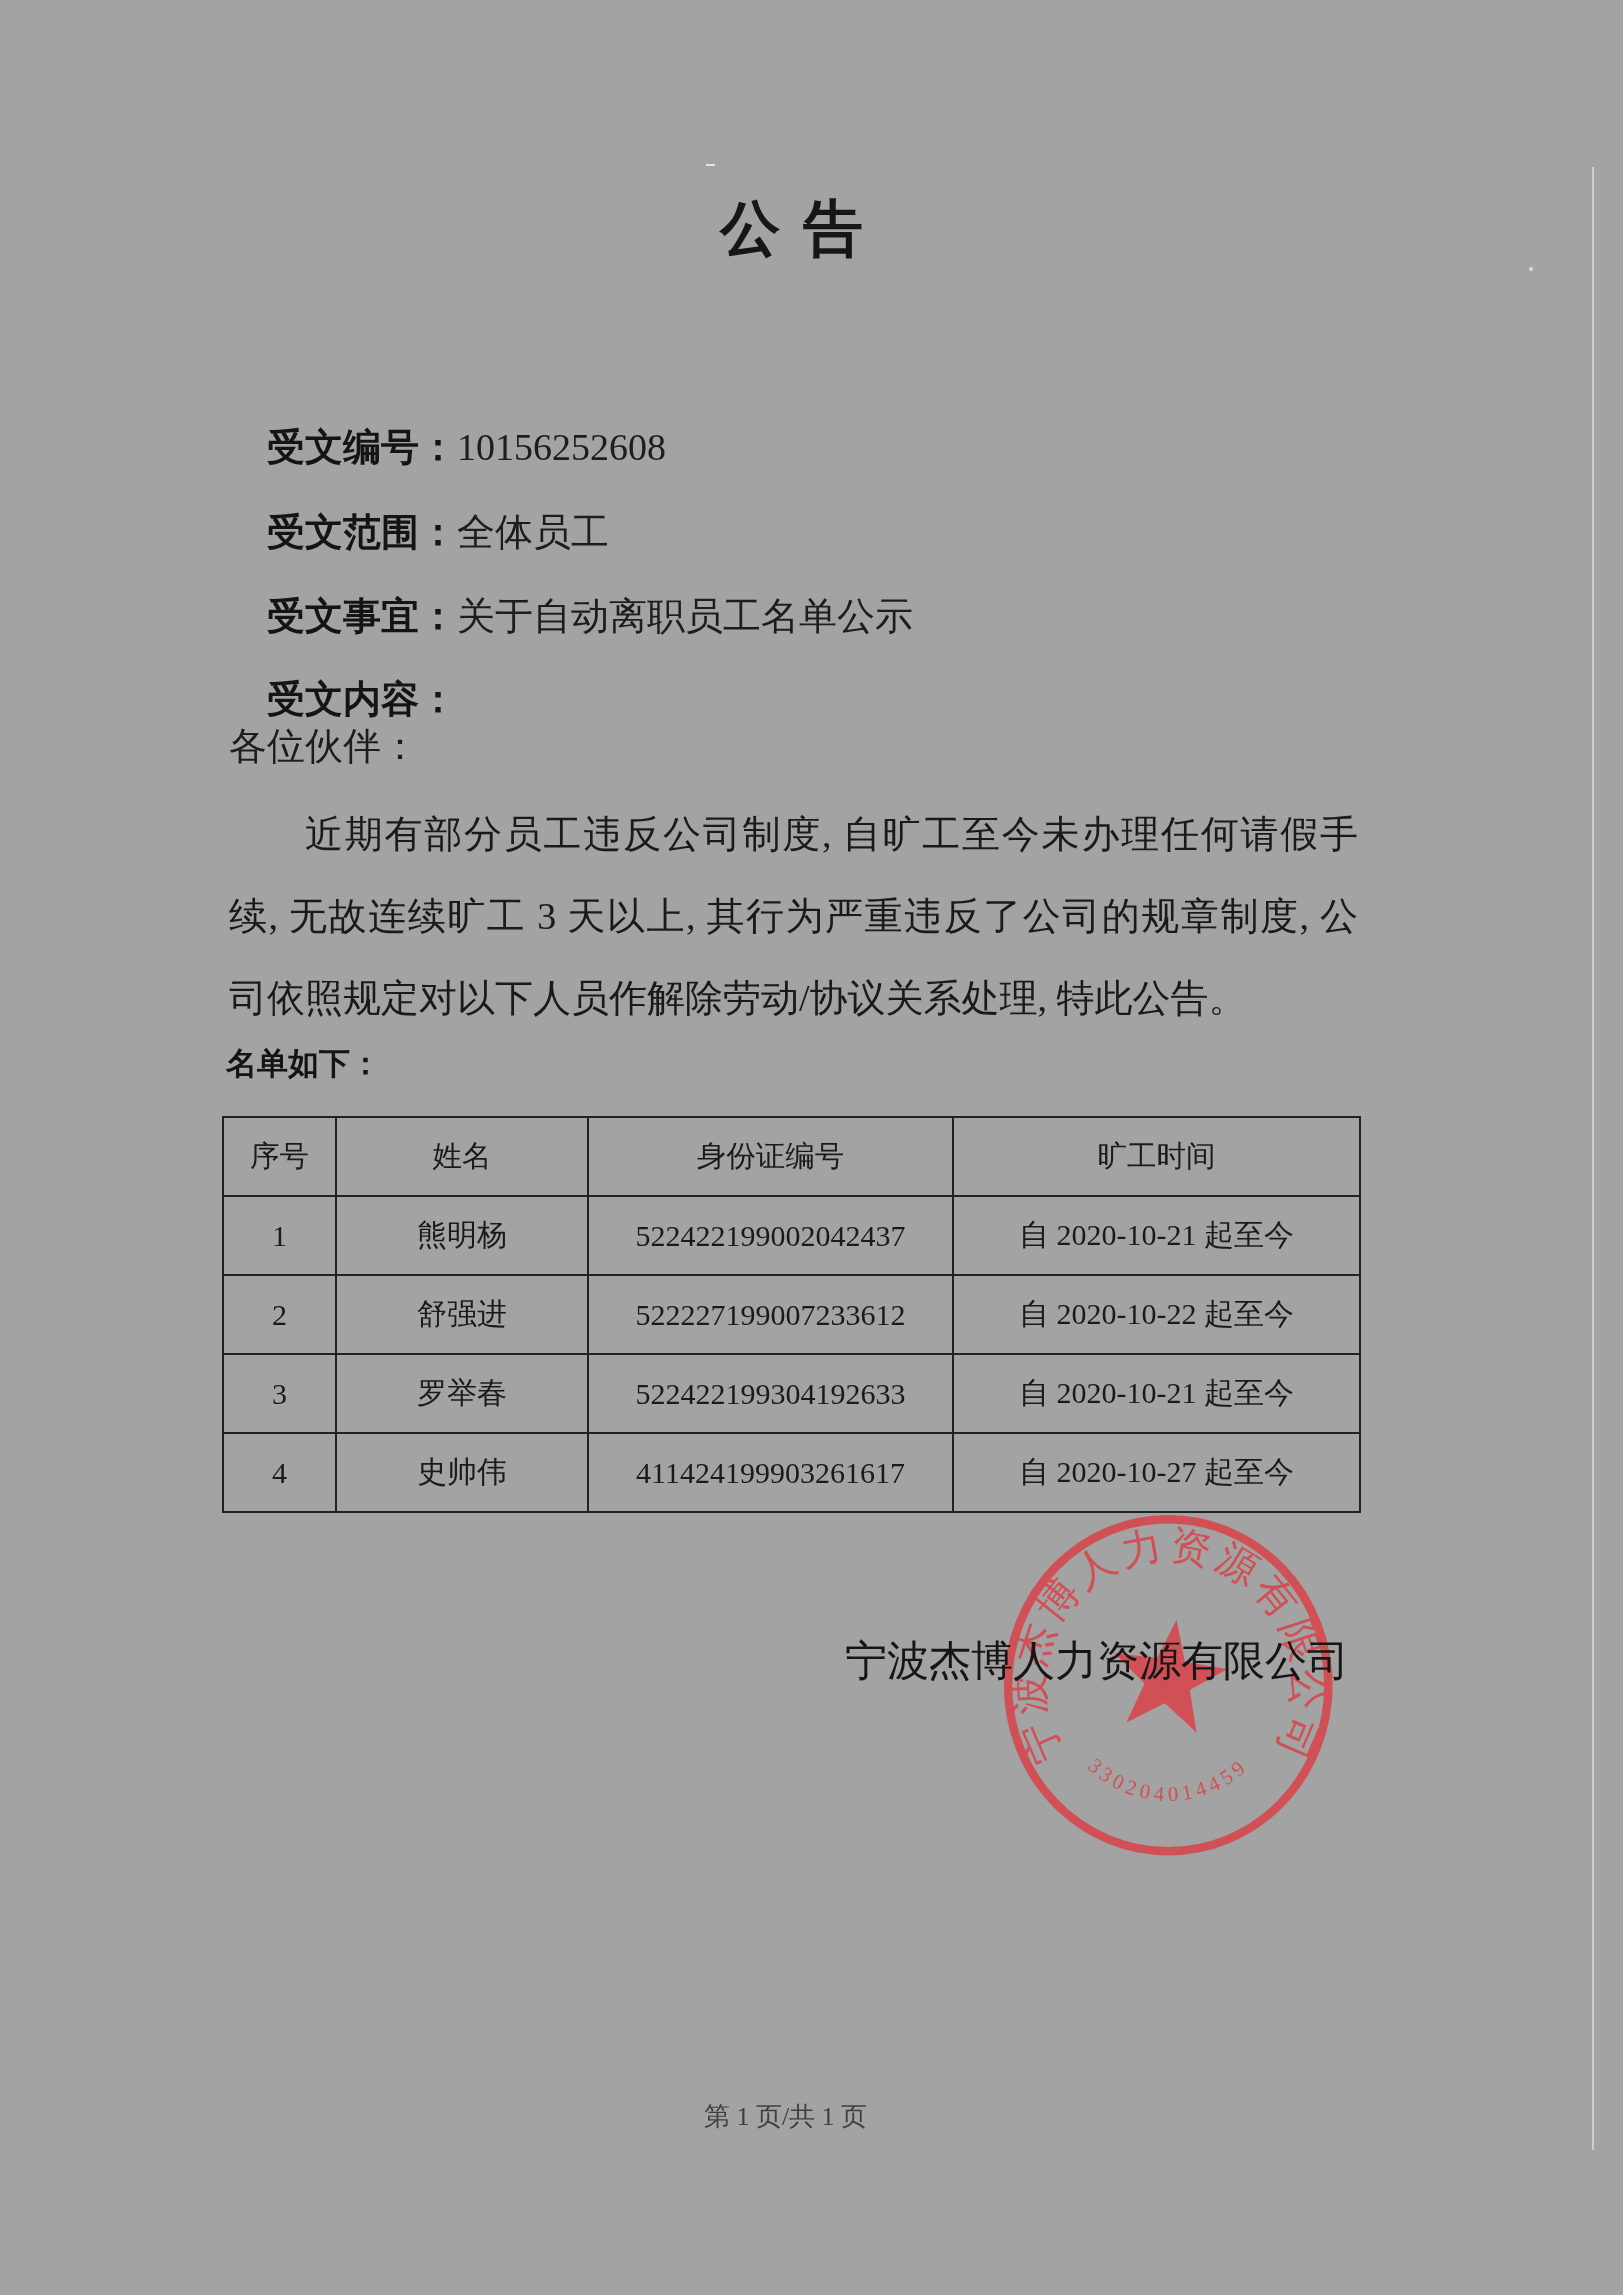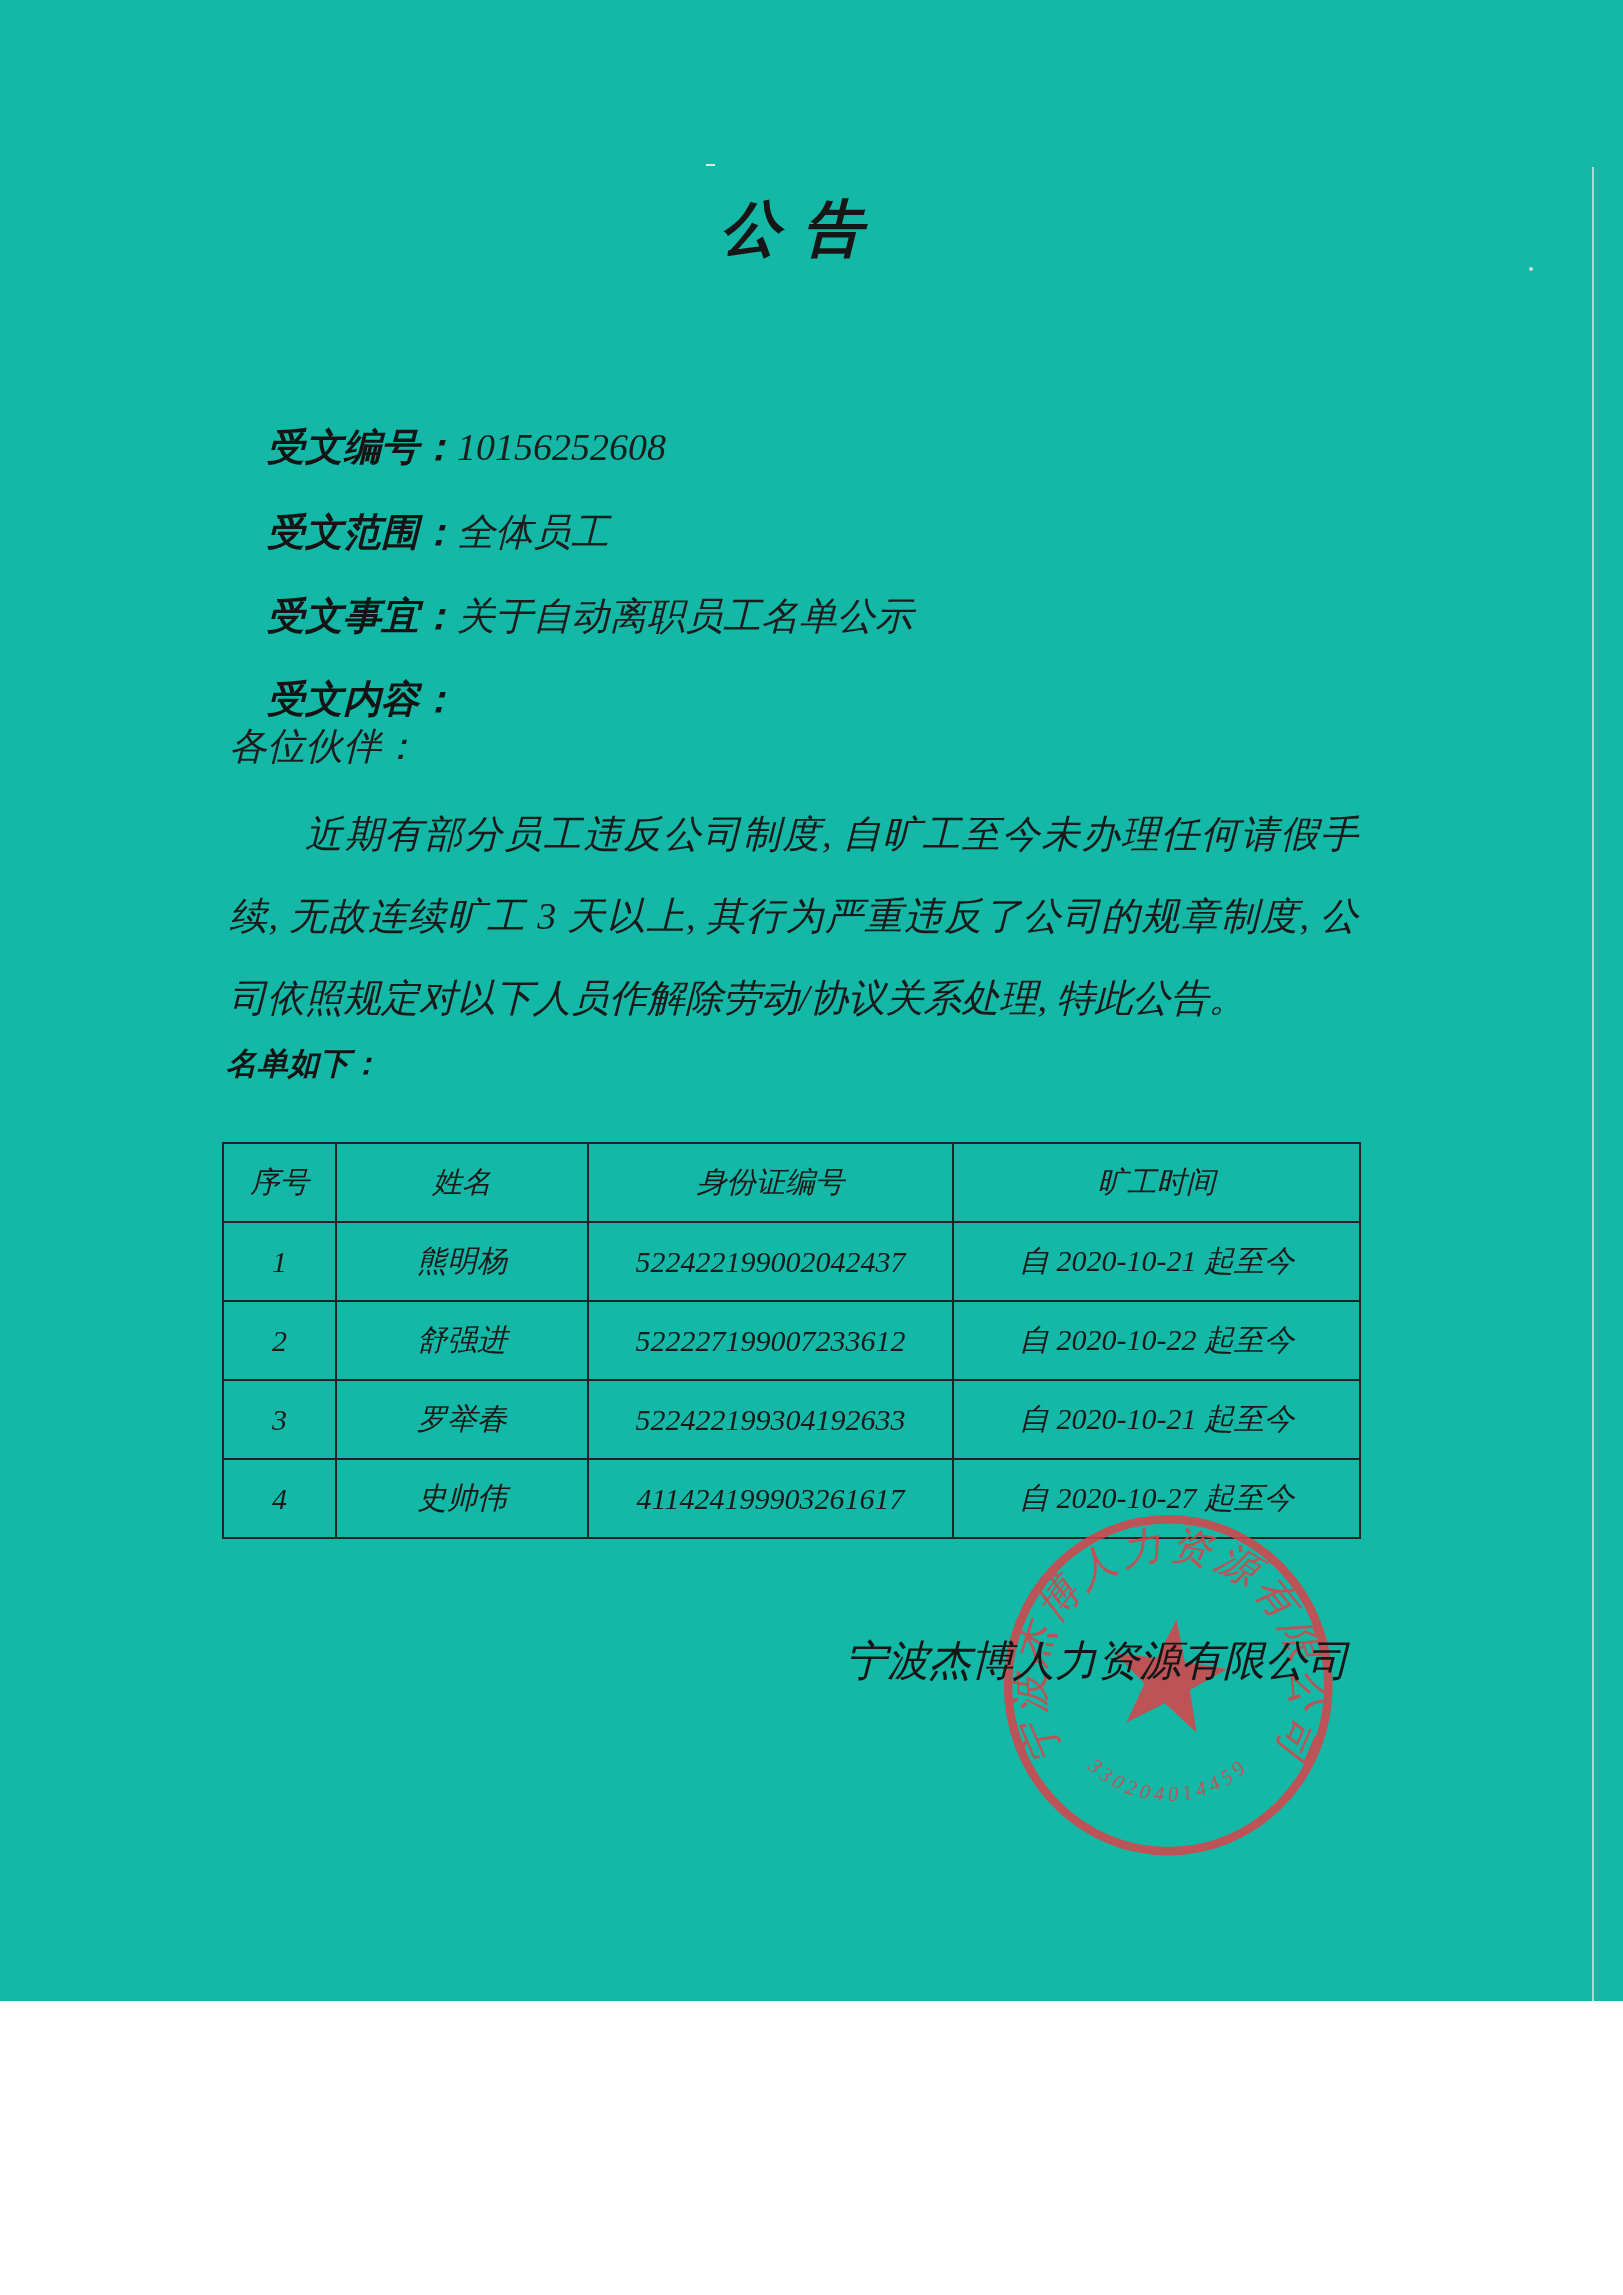--- a/index.html
+++ b/index.html
@@ -1,24 +1,23 @@
 <!DOCTYPE html>
 <html style="font-size:10.5px"><head>
 <meta charset="utf-8">
 <style>
   html,body{margin:0;padding:0;background:#ffffff;}
   .page{
     position:relative;
     width:1623px;
-    height:2001px;
-    background:#14b8a6;
+    height:2295px;
+    background:#a3a3a3;
     overflow:hidden;
     font-family:"Liberation Serif","DejaVu Serif",serif;
     color:#1d1d1d;
-    font-style:italic;
   }
   .abs{position:absolute;}
   .doc-title{
     left:229px;top:189px;width:1129px;
     text-align:center;
     font-size:60px;font-weight:bold;color:#161616;
     letter-spacing:3.9px;white-space:pre;
   }
   .field-line{
     left:229px;width:1152px;height:46px;
@@ -37,21 +36,21 @@
     text-align:justify;
     text-align-last:justify;
     text-justify:inter-character;
   }
   .body-line.indent{text-indent:76px;}
   .list-intro{
     left:226px;top:1045px;
     font-size:31px;font-weight:bold;color:#141414;line-height:37px;
   }
   table.roster{
-    position:absolute;left:222px;top:1142px;
+    position:absolute;left:222px;top:1116px;
     width:1136px;
     border-collapse:collapse;table-layout:fixed;
     font-size:30px;color:#1a1a1a;
   }
   table.roster td,table.roster th{
     border:2px solid #222222;
     text-align:center;vertical-align:middle;
     font-weight:normal;
     overflow:hidden;
     padding:0;

